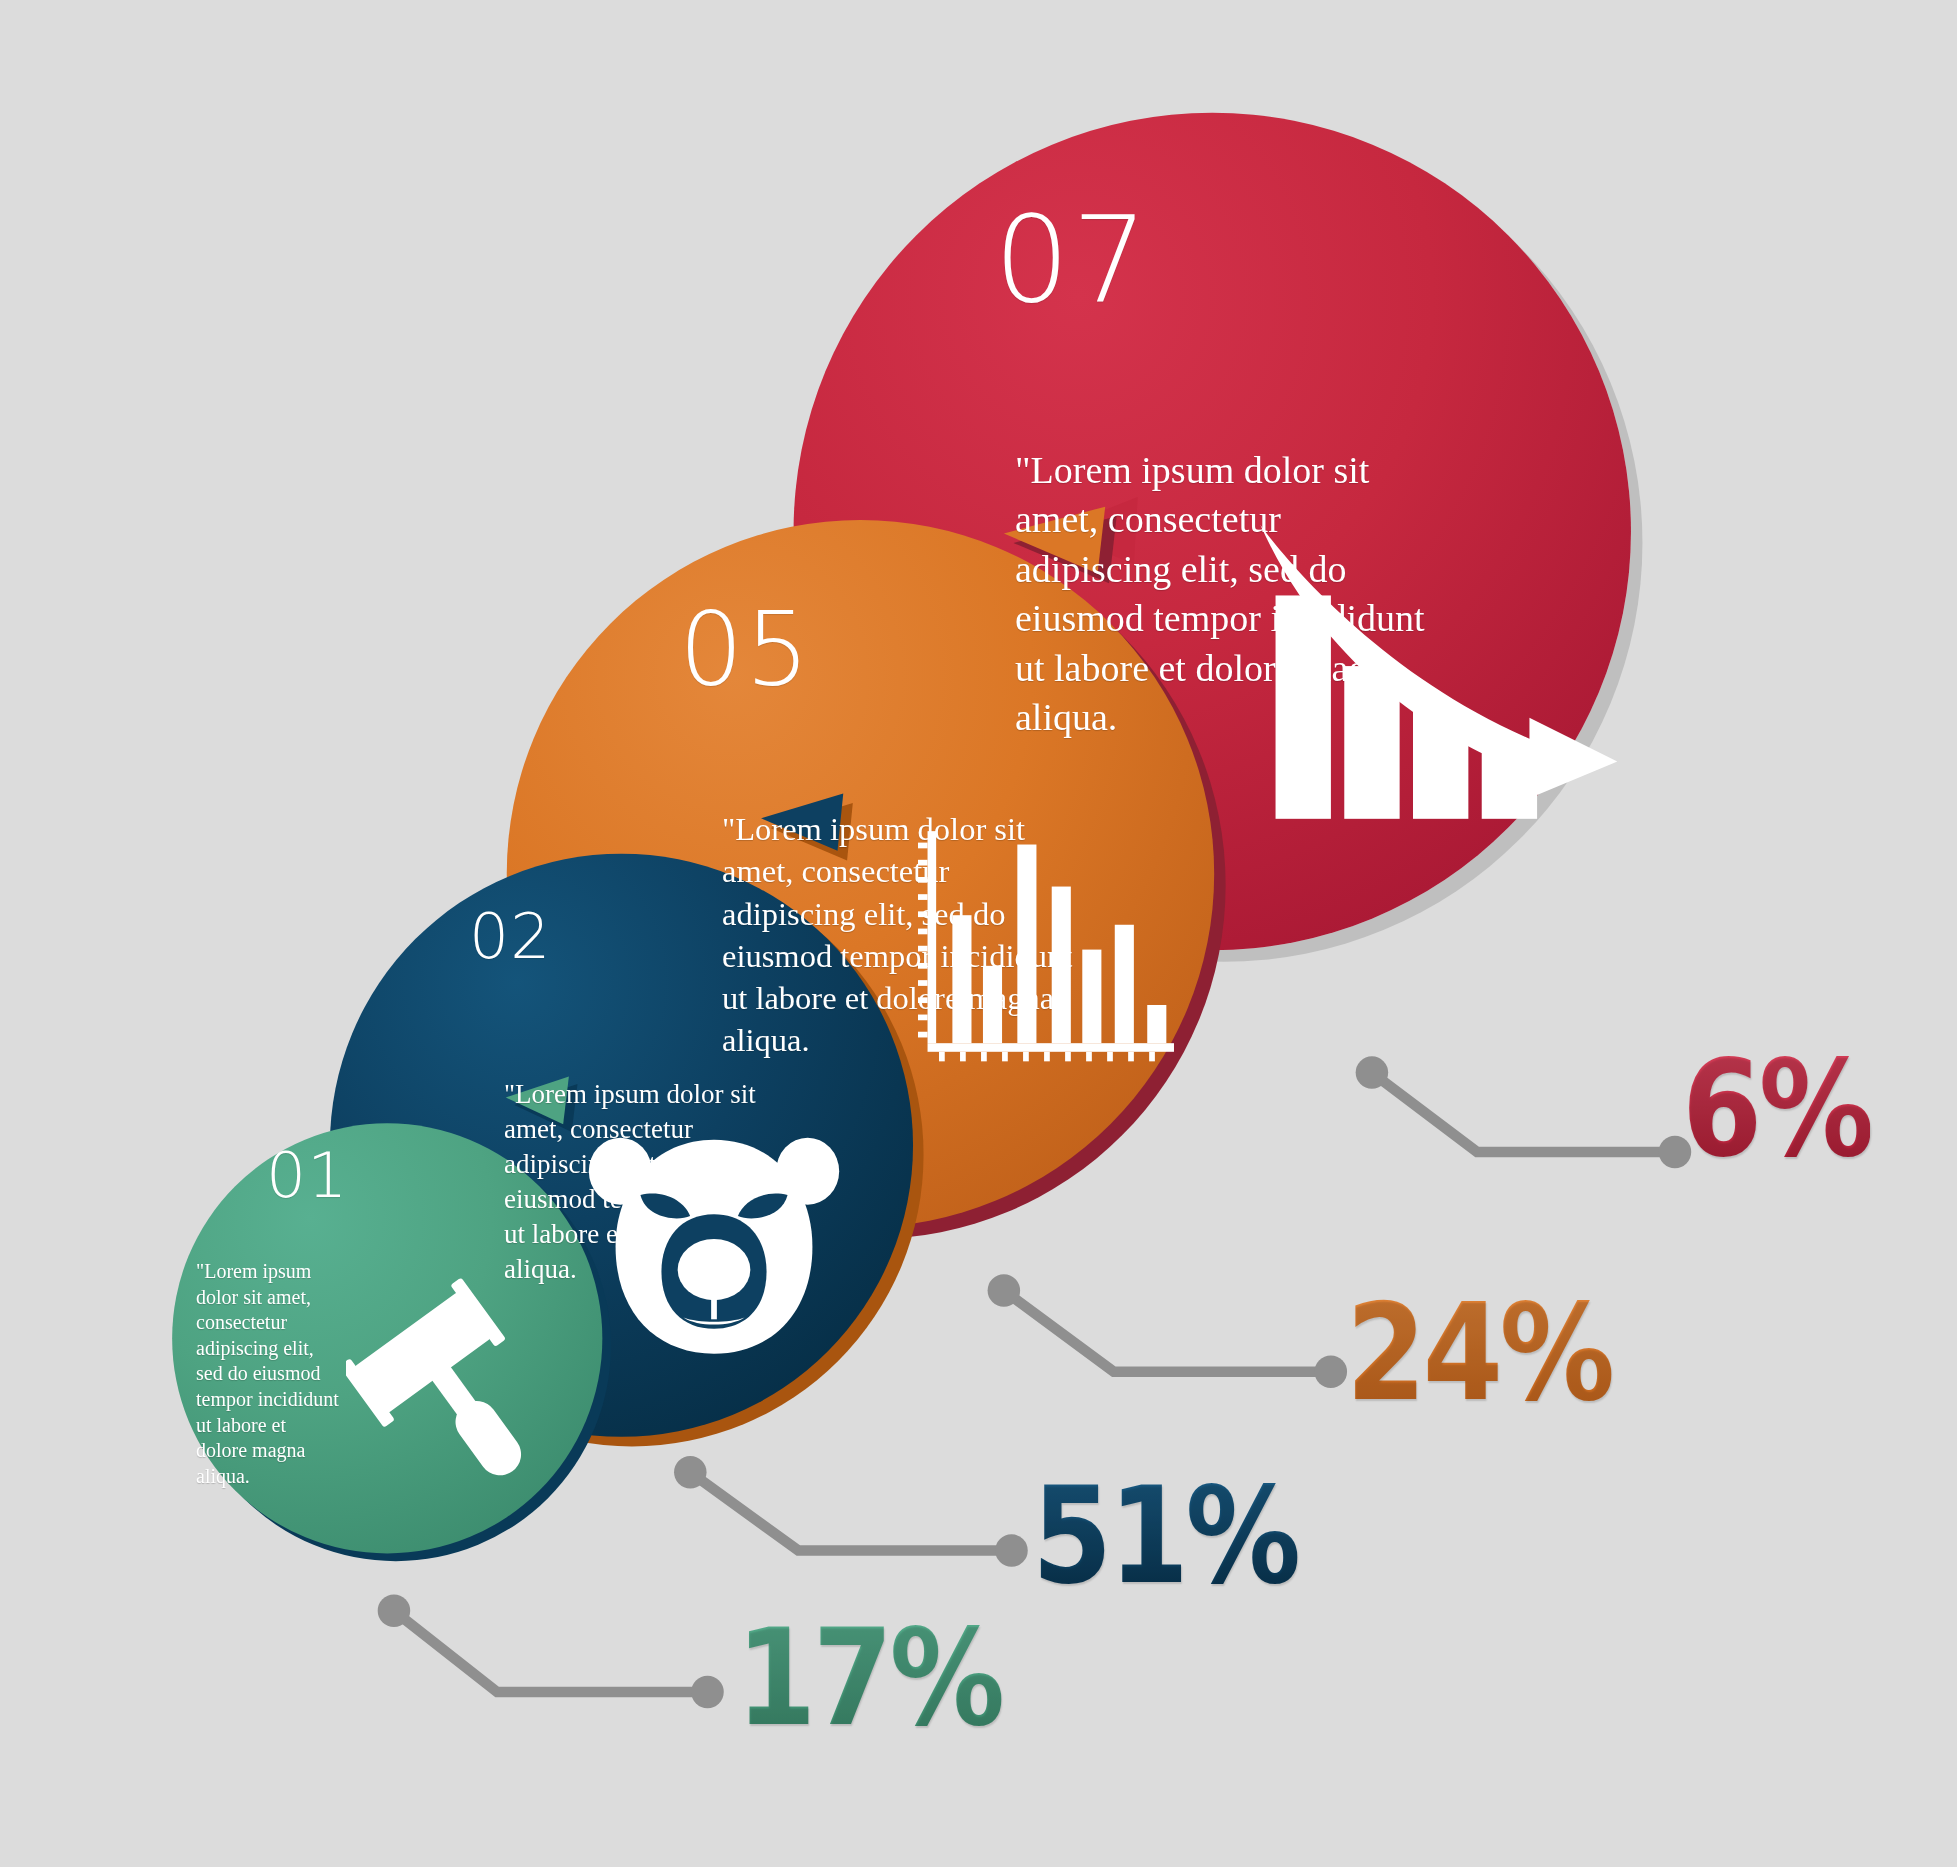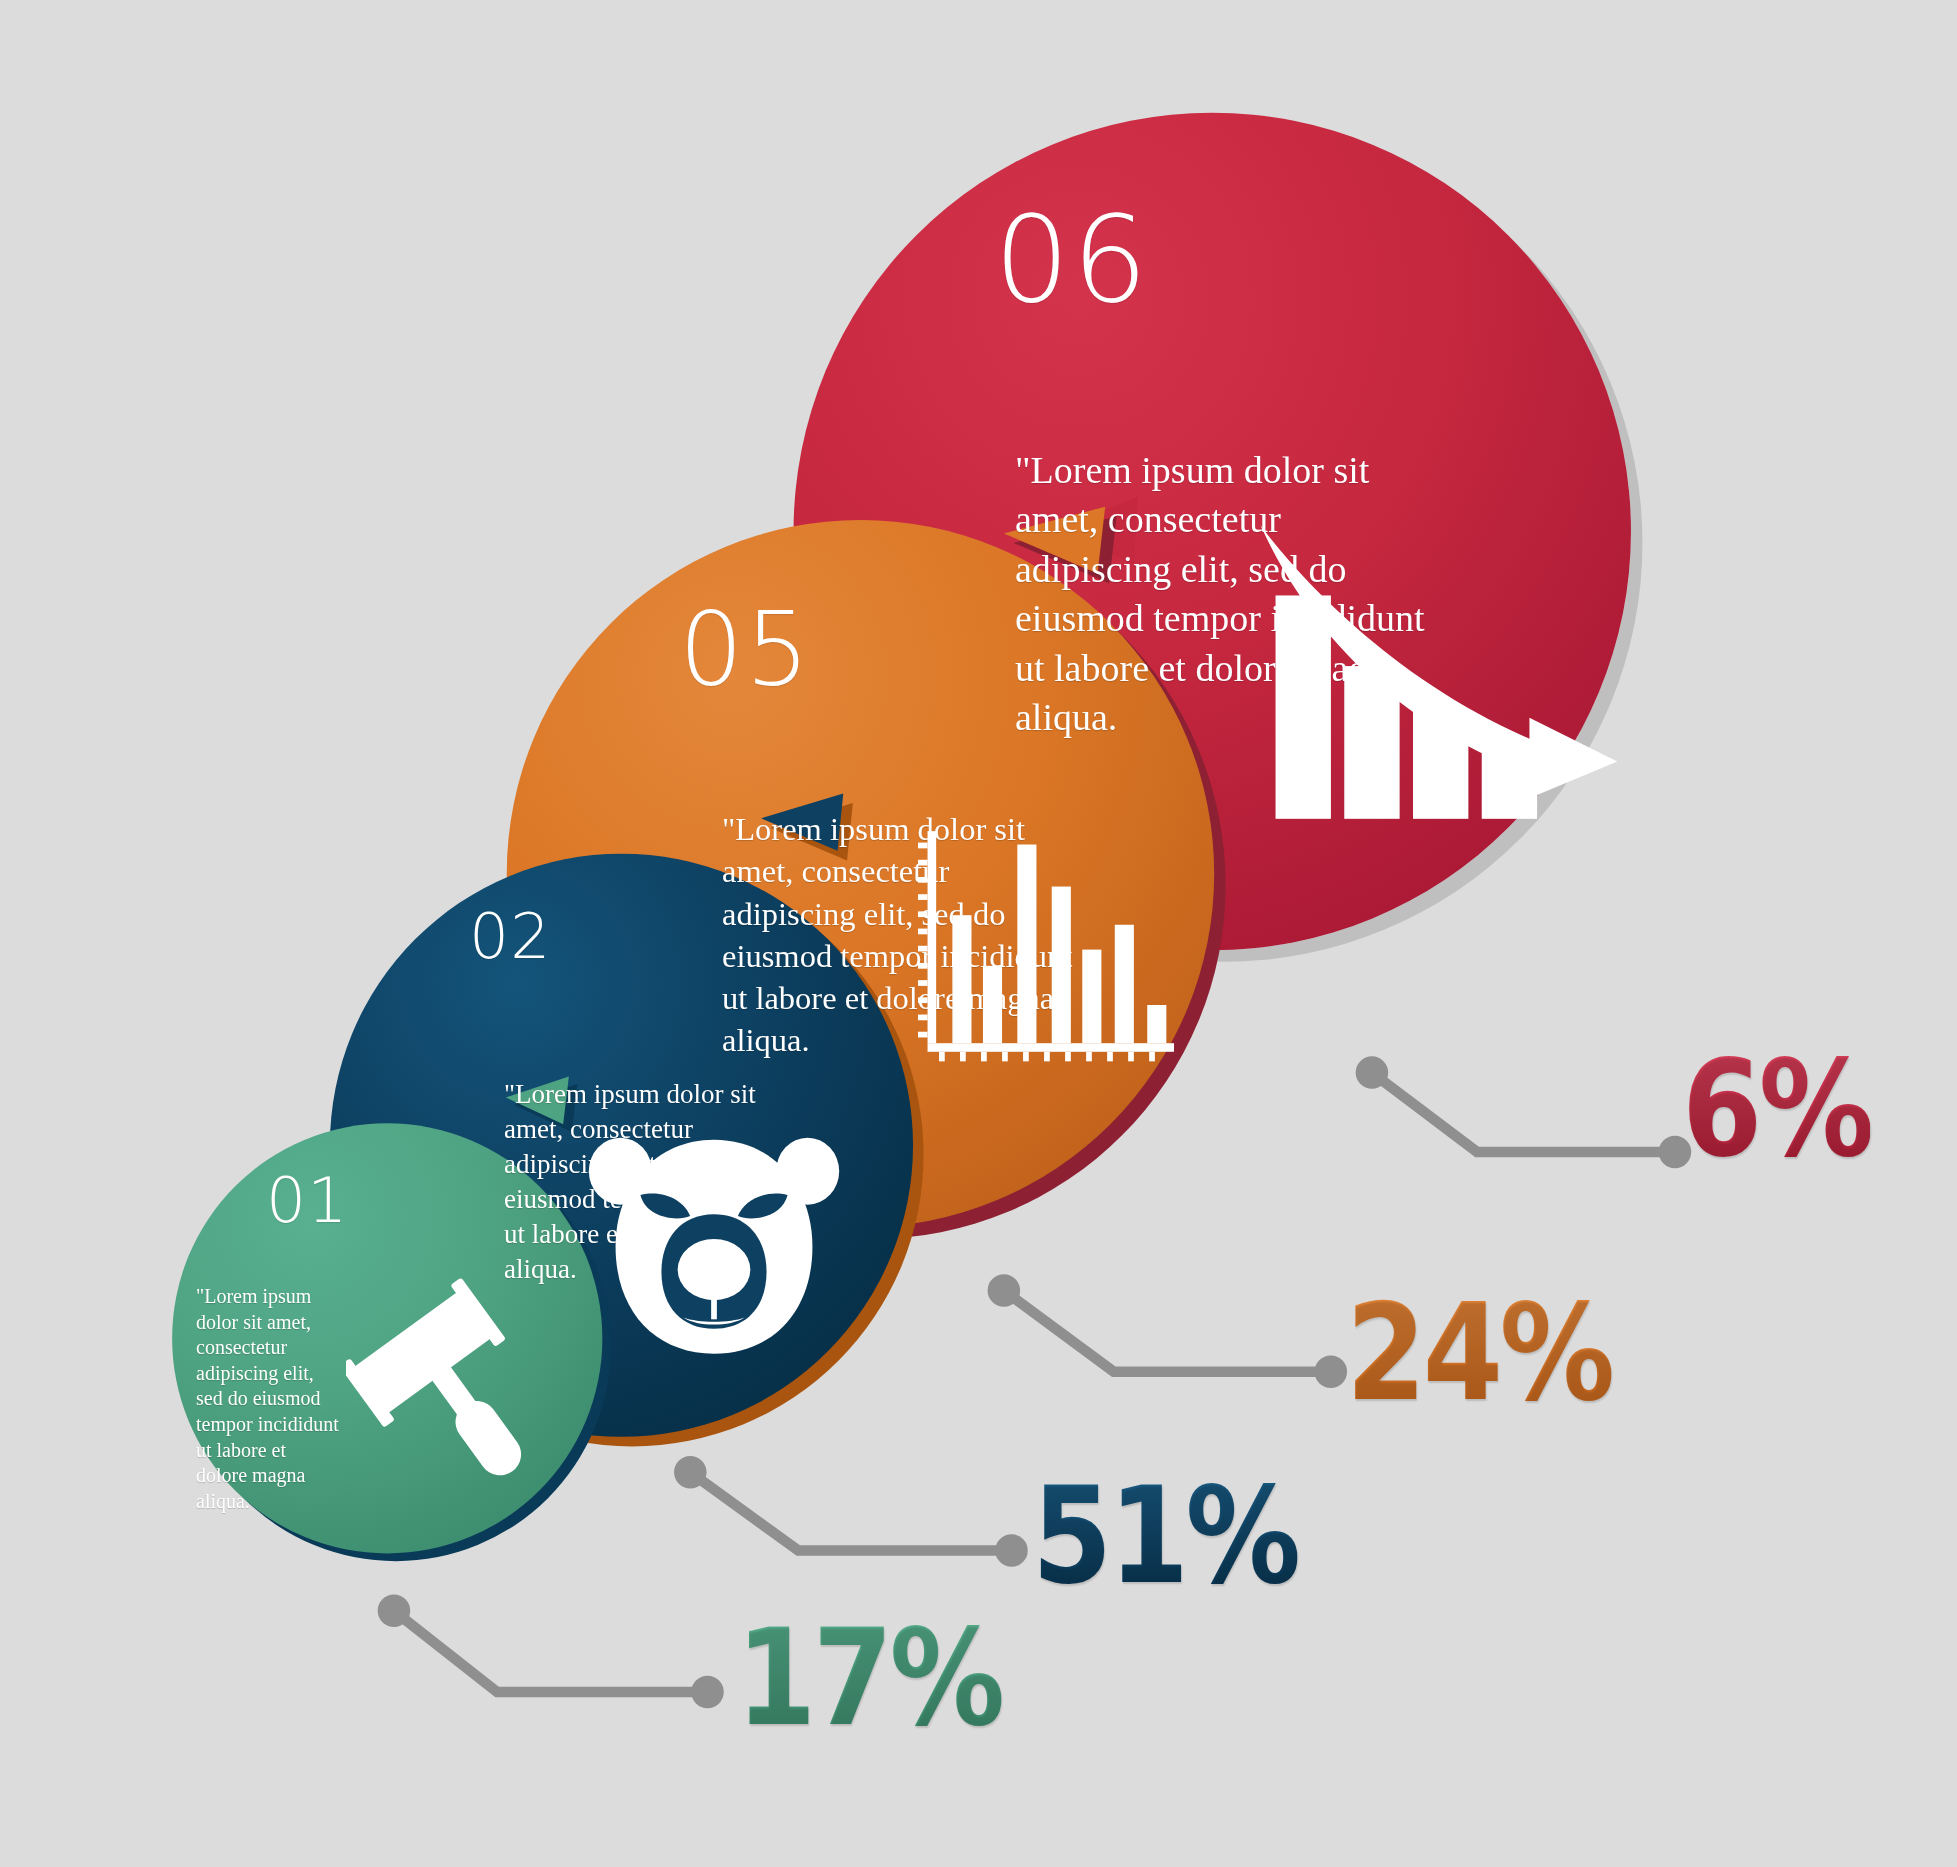--- a/index.html
+++ b/index.html
@@ -54,21 +54,21 @@
   #b02{
     left:330px;top:846px;width:583px;height:583px;
     background:radial-gradient(circle at 32% 22%, #11486b 0%, #0d4061 45%, #07324e 100%);
     z-index:5;
   }
   #b02 .num{left:139px;top:59px;font-size:63px;}
   #b02 .body{left:174px;top:231px;width:304px;font-size:27px;}
 
   
   #b01{
-    left:172px;top:1123px;width:430px;height:430px;
+    left:172px;top:1098px;width:430px;height:430px;
     background:radial-gradient(circle at 32% 22%, #55ab8b 0%, #4ea382 45%, #3e8e70 100%);
     z-index:7;
     text-decoration:underline;
   }
   #b01 .num{left:94px;top:46px;font-size:63px;}
   #b01 .body{left:24px;top:161px;width:145px;font-size:20px;line-height:1.28;}
 
   
   .shadow{position:absolute;border-radius:50%;}
 
@@ -175,21 +175,21 @@
       <path d="M598,1184 L538,1156 L604,1134 Z" fill="#093a58"></path>
     </g>
 
     <g>
       <circle cx="405" cy="1400" r="225" fill="url(#g01)"></circle>
       <path d="M589,1176 L529,1148 L595,1126 Z" fill="#4ea382"></path>
     </g>
   </svg>
 
   <div class="bubble" id="b04" style="background:none;z-index:2;pointer-events:none;">
-    <div class="num">06</div>
+    <div class="num">07</div>
     <div class="body">"Lorem ipsum dolor sit amet, consectetur adipiscing elit, sed do eiusmod tempor incididunt ut labore et dolore magna aliqua.</div>
   </div>
 
   <svg class="icon" id="icon04" width="382" height="315" viewBox="0 0 400 330">
     <g fill="#ffffff">
       <rect x="34" y="78" width="58" height="234"></rect>
       <rect x="106" y="152" width="58" height="160"></rect>
       <rect x="178" y="198" width="58" height="114"></rect>
       <rect x="250" y="232" width="58" height="80"></rect>
       <path d="M18,4 C18,4 120,150 300,228 L300,206 L392,252 L296,292 L296,262 C296,262 110,208 18,4 Z"></path>

